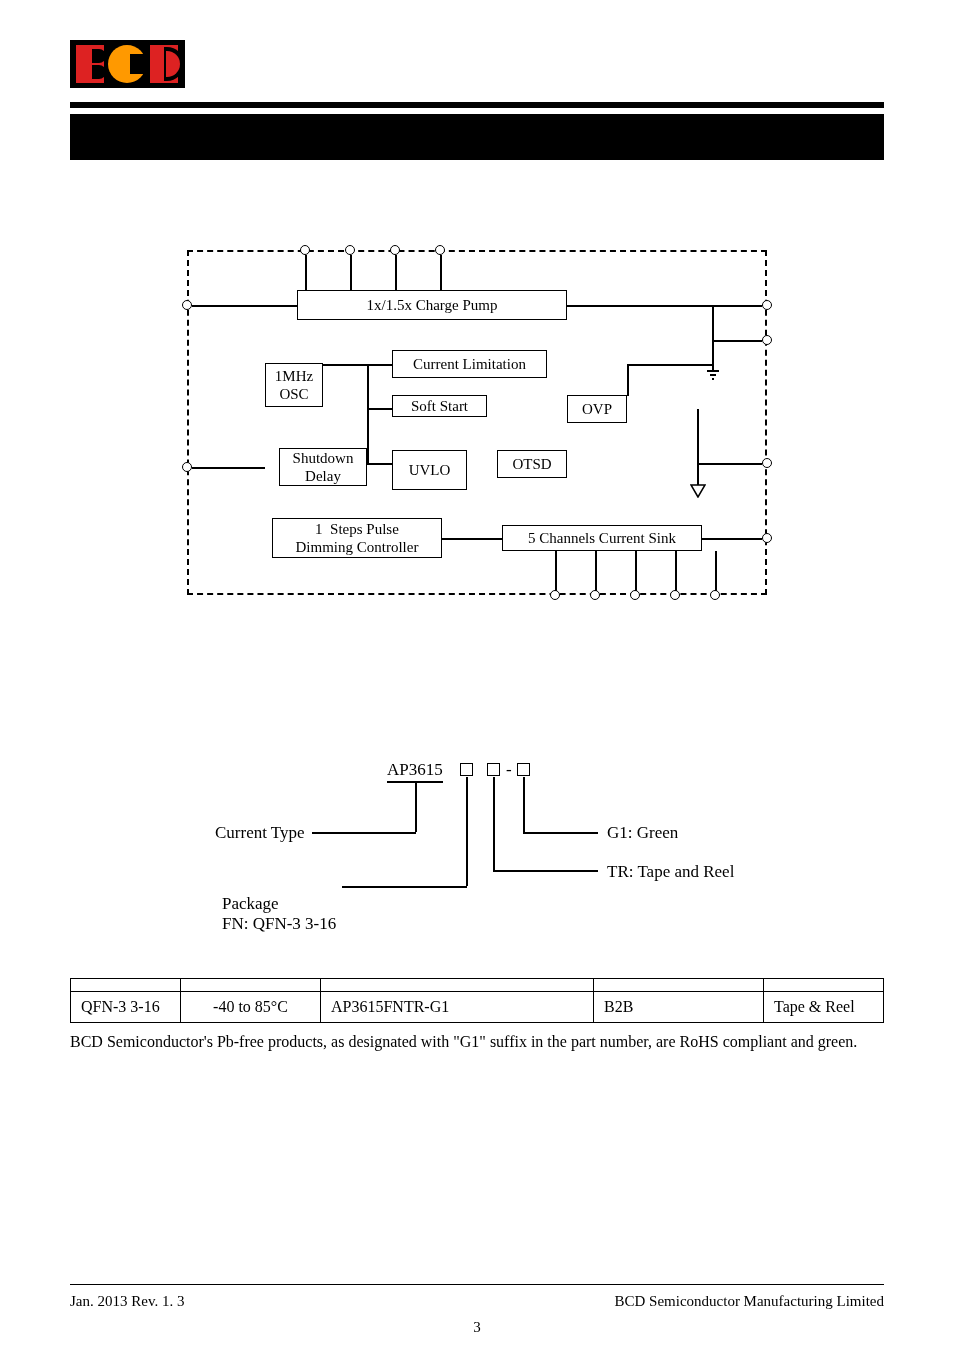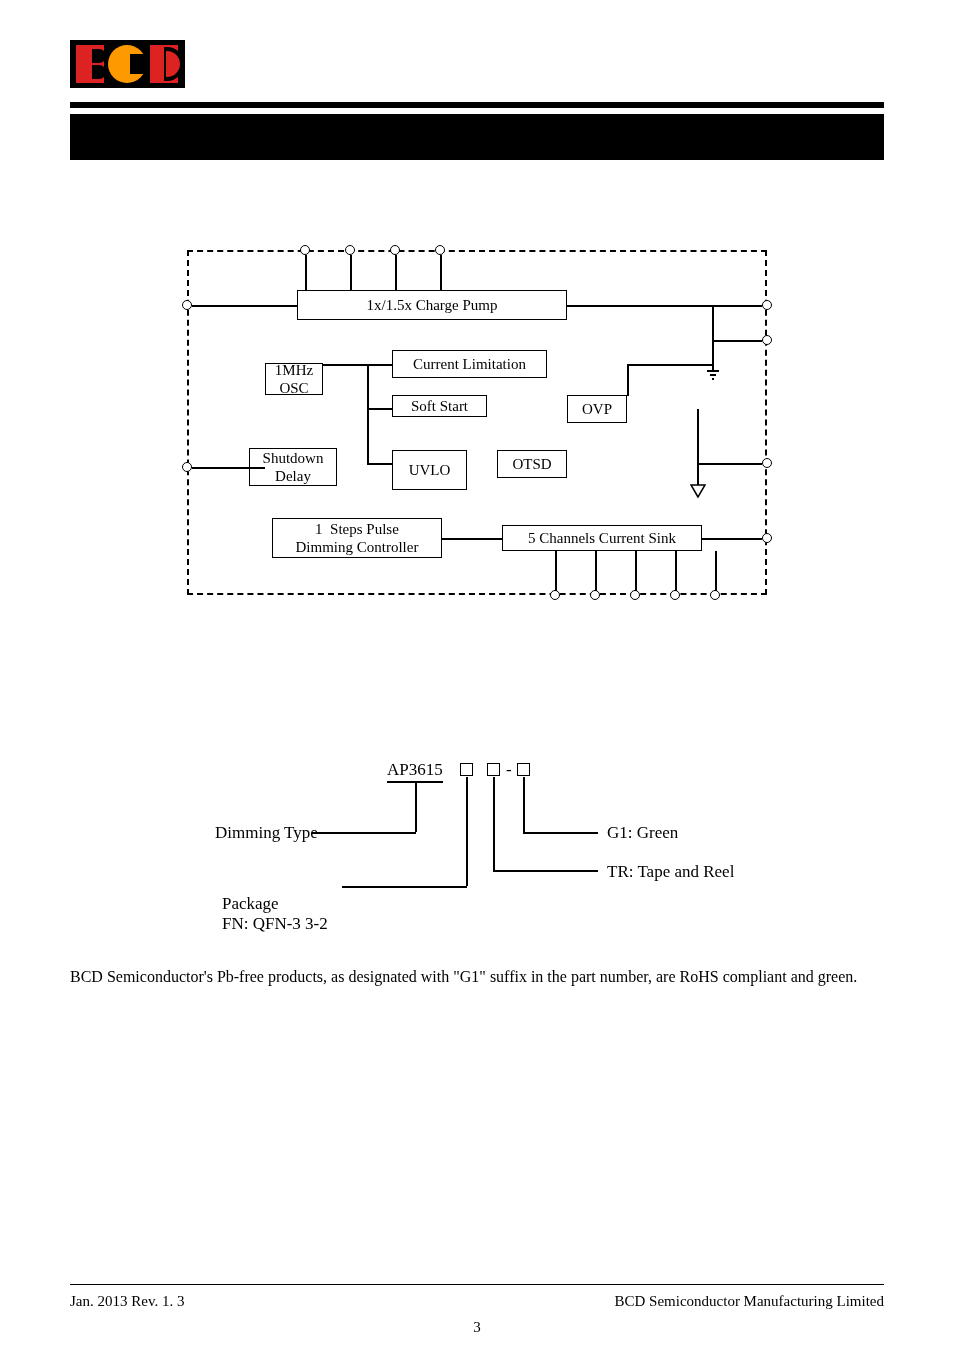--- a/index.html
+++ b/index.html
@@ -151,21 +151,21 @@
     font-size: 16px;
   }
   table.order th, table.order td {
     border: 1px solid #000;
     padding: 6px 10px;
     text-align: left;
     font-weight: normal;
   }
   table.order td:nth-child(2){ text-align:center;}
   .note {
-    margin-top: 16px;
+    margin-top: 8px;
     font-size: 16px;
     line-height: 1.35;
     text-align: justify;
   }
 
   .footer {
     position: absolute;
     left: 70px; right: 70px;
     bottom: 40px;
   }
@@ -224,21 +224,21 @@
     <div class="bd-line" style="left:183px; top:5px; width:1.5px; height:35px;"></div>
     <div class="bd-line" style="left:228px; top:5px; width:1.5px; height:35px;"></div>
     <div class="bd-line" style="left:273px; top:5px; width:1.5px; height:35px;"></div>
 
     <div class="bd-line" style="left:25px; top:55px; width:105px; height:1.5px;"></div>
 
     <div class="bd-line" style="left:400px; top:55px; width:195px; height:1.5px;"></div>
 
     <div class="bd-line" style="left:545px; top:55px; width:1.5px; height:65px;"></div>
 
-    <div class="bd-box" style="left:98px; top:113px; width:58px; height:32px; white-space:pre;">1MHz
+    <div class="bd-box" style="left:98px; top:113px; width:58px; height:44px; white-space:pre;">1MHz
 OSC</div>
 
     <div class="bd-box" style="left:225px; top:100px; width:155px; height:28px;">Current Limitation</div>
 
     <div class="bd-box" style="left:225px; top:145px; width:95px; height:22px;">Soft Start</div>
 
     <div class="bd-box" style="left:400px; top:145px; width:60px; height:28px;">OVP</div>
 
     <div class="bd-line" style="left:545px; top:90px; width:50px; height:1.5px;"></div>
     <div class="bd-line" style="left:460px; top:114px; width:86px; height:1.5px;"></div>
@@ -248,21 +248,21 @@
     <div class="bd-line" style="left:543px; top:124px; width:6px; height:1.5px;"></div>
     <div class="bd-line" style="left:545px; top:128px; width:2px; height:1.5px;"></div>
 
     <div class="bd-line" style="left:156px; top:135px; width:1.5px; height:0px;"></div>
     <div class="bd-line" style="left:156px; top:114px; width:69px; height:1.5px;"></div>
     <div class="bd-line" style="left:200px; top:114px; width:1.5px; height:100px;"></div>
     <div class="bd-line" style="left:200px; top:158px; width:25px; height:1.5px;"></div>
     <div class="bd-line" style="left:200px; top:213px; width:25px; height:1.5px;"></div>
     <div class="bd-line" style="left:156px; top:135px; width:44px; height:0px;"></div>
 
-    <div class="bd-box" style="left:82px; top:198px; width:88px; height:38px; white-space:pre;">Shutdown
+    <div class="bd-box" style="left:112px; top:198px; width:88px; height:38px; white-space:pre;">Shutdown
 Delay</div>
     <div class="bd-line" style="left:25px; top:217px; width:73px; height:1.5px;"></div>
     <div class="bd-line" style="left:186px; top:217px; width:14px; height:0px;"></div>
 
     <div class="bd-box" style="left:225px; top:200px; width:75px; height:40px;">UVLO</div>
 
     <div class="bd-box" style="left:330px; top:200px; width:70px; height:28px;">OTSD</div>
 
     <div class="bd-line" style="left:530px; top:159px; width:1.5px; height:78px;"></div>
     <div class="bd-line" style="left:530px; top:213px; width:65px; height:1.5px;"></div>
@@ -288,36 +288,54 @@
   <div class="order-diagram">
     <div class="od-text" style="left:190px; top:0px;">AP3615</div>
     <div class="od-line" style="left:190px; top:21px; width:56px; height:1.5px;"></div>
     <div class="od-sq" style="left:263px; top:3px;"></div>
     <div class="od-sq" style="left:290px; top:3px;"></div>
     <div class="od-text" style="left:309px; top:0px;">-</div>
     <div class="od-sq" style="left:320px; top:3px;"></div>
 
     <div class="od-line" style="left:218px; top:22px; width:1.5px; height:50px;"></div>
     <div class="od-line" style="left:115px; top:72px; width:104px; height:1.5px;"></div>
-    <div class="od-text" style="left:18px; top:63px;">Dimming Type</div>
+    <div class="od-text" style="left:18px; top:63px;">Current Type</div>
 
     <div class="od-line" style="left:269px; top:17px; width:1.5px; height:109px;"></div>
     <div class="od-line" style="left:145px; top:126px; width:125px; height:1.5px;"></div>
     <div class="od-text" style="left:25px; top:134px;">Package</div>
-    <div class="od-text" style="left:25px; top:154px;">FN: QFN-3  3-2</div>
+    <div class="od-text" style="left:25px; top:154px;">FN: QFN-3  3-16</div>
 
     <div class="od-line" style="left:296px; top:17px; width:1.5px; height:93px;"></div>
     <div class="od-line" style="left:296px; top:110px; width:105px; height:1.5px;"></div>
     <div class="od-text" style="left:410px; top:102px;">TR: Tape and Reel</div>
 
     <div class="od-line" style="left:326px; top:17px; width:1.5px; height:55px;"></div>
     <div class="od-line" style="left:326px; top:72px; width:75px; height:1.5px;"></div>
     <div class="od-text" style="left:410px; top:63px;">G1: Green</div>
   </div>
 
+  <table class="order">
+    <tbody>
+        <tr>
+      <th style="width:110px;"></th>
+      <th style="width:140px;"></th>
+      <th></th>
+      <th style="width:170px;"></th>
+      <th style="width:120px;"></th>
+    </tr>
+    <tr>
+      <td>QFN-3  3-16</td>
+      <td>-40 to 85°C</td>
+      <td>AP3615FNTR-G1</td>
+      <td>B2B</td>
+      <td>Tape &amp; Reel</td>
+    </tr>
+  </tbody>
+    </table>
 
   <div class="note">BCD Semiconductor's Pb-free products, as designated with "G1" suffix in the part number, are RoHS compliant and green.</div>
 </div>
 
 <div class="footer">
   <div class="frule"></div>
   <div class="footer-row">
     <span>Jan. 2013    Rev. 1. 3</span>
     <span>BCD Semiconductor Manufacturing Limited</span>
   </div>

